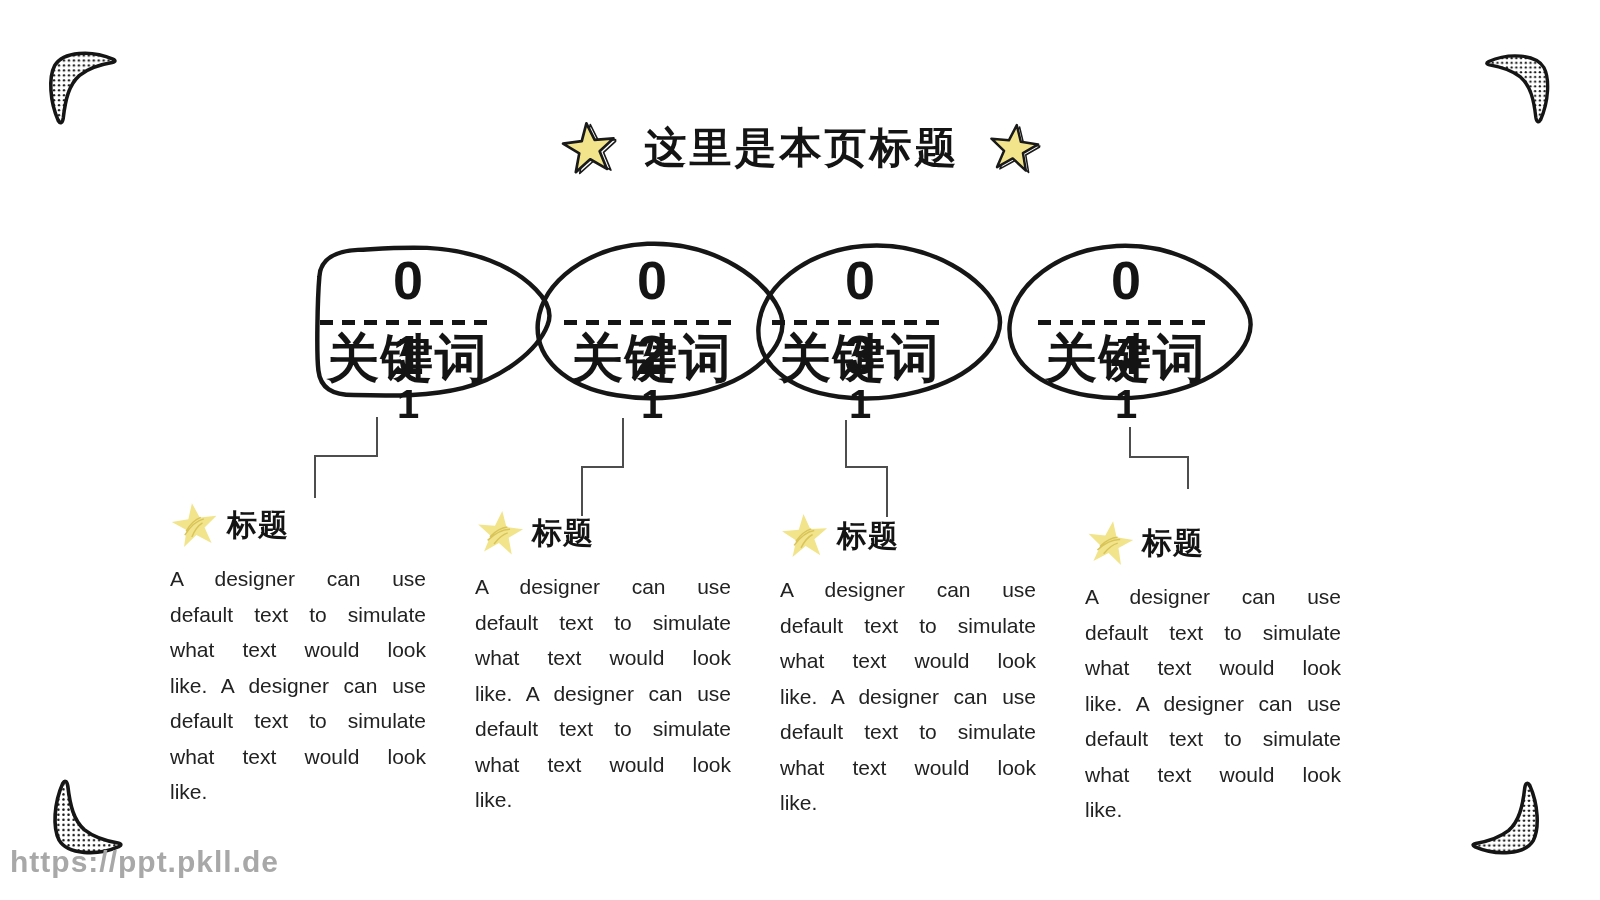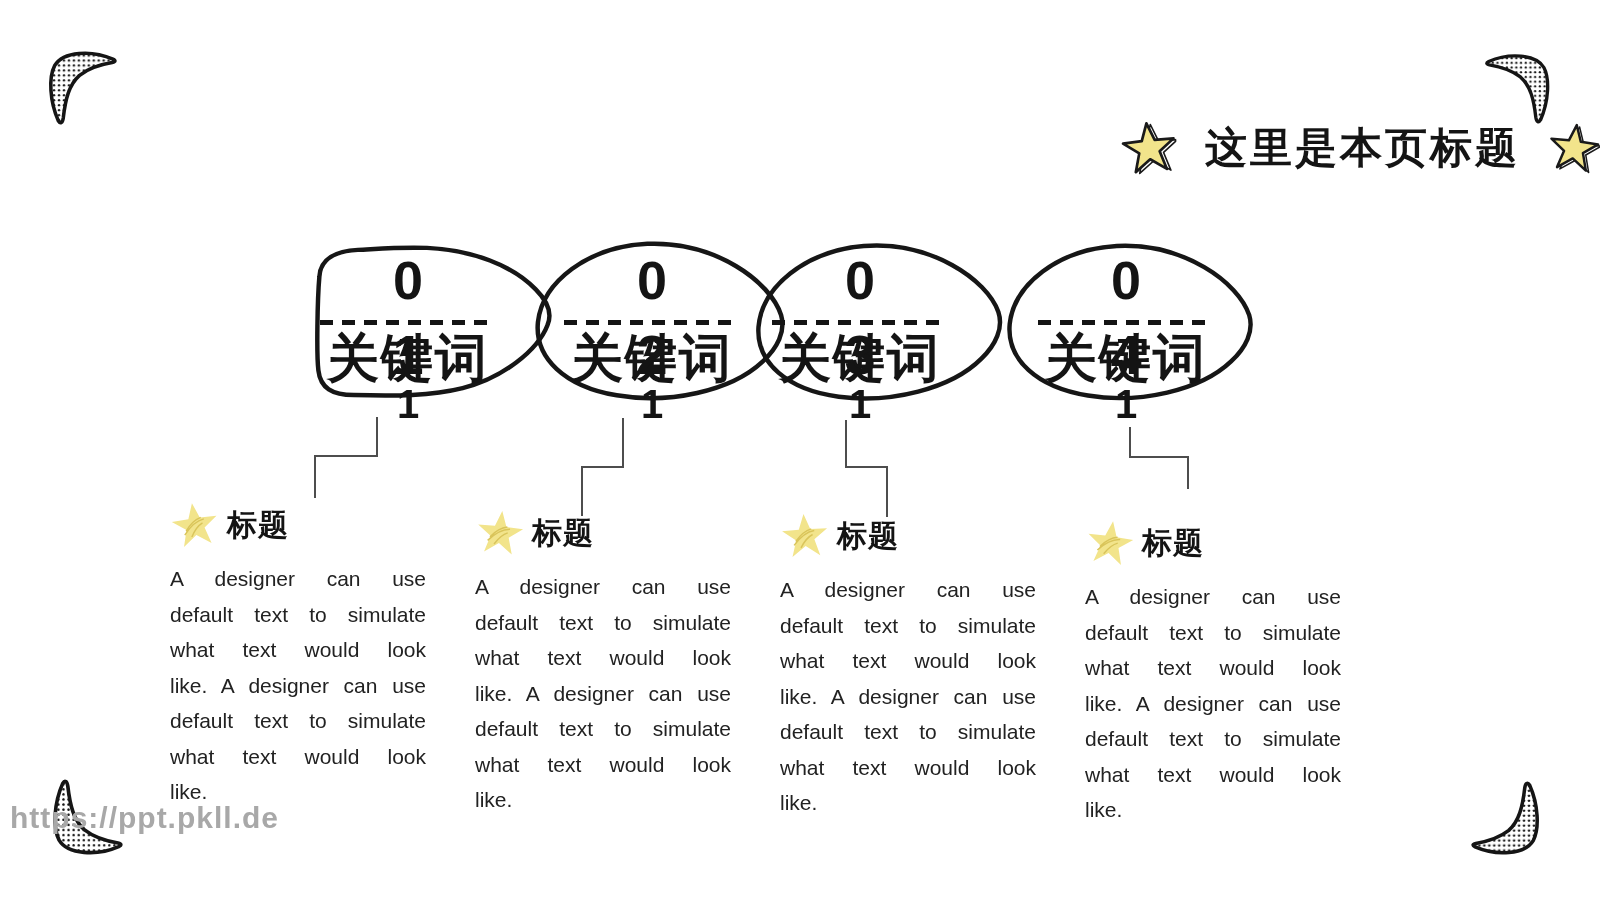--- a/index.html
+++ b/index.html
@@ -8,21 +8,21 @@
     position: relative;
     width: 1600px; height: 900px;
     background: #ffffff;
     overflow: hidden;
     font-family: "Liberation Sans", "DejaVu Sans", sans-serif;
     color: #141414;
   }
   
   .title-row {
     position: absolute; left: 0; top: 116px; width: 1600px; height: 64px;
-    display: flex; align-items: center; justify-content: flex-end; gap: 28px;
+    display: flex; align-items: center; justify-content: center; gap: 28px;
   }
   .title-row h1 {
     font-size: 42px; font-weight: 900; letter-spacing: 3px; color: #141414;
     white-space: nowrap;
   }
   .star-outline { display: block; }
   
   .bubble { position: absolute; overflow: visible; }
   .bubble path { fill: none; stroke: #161616; stroke-width: 4.5; stroke-linejoin: round; }
   .kw-item { position: absolute; width: 260px; height: 196px; top: 238px; }
@@ -50,21 +50,21 @@
   }
   .star-scribble { flex: 0 0 auto; }
   
   .corner { position: absolute; }
   .corner path { stroke: #151515; stroke-width: 5; stroke-linejoin: round; }
   .flip-x  { transform: scaleX(-1); }
   .flip-y  { transform: scaleY(-1); }
   .flip-xy { transform: scale(-1,-1); }
   
   .watermark {
-    position: absolute; left: 10px; top: 798px;
+    position: absolute; left: 10px; top: 842px;
     font-size: 30px; line-height: 40px; font-weight: 600;
     color: #a8a8a8; letter-spacing: 1px;
   }
 </style>
 </head>
 <body>
 
 <svg class="corner" style="left:42px; top:36px;" width="78" height="100" viewBox="0 0 110 120">
   <defs>
       <pattern id="dots1" width="7" height="7" patternUnits="userSpaceOnUse">

